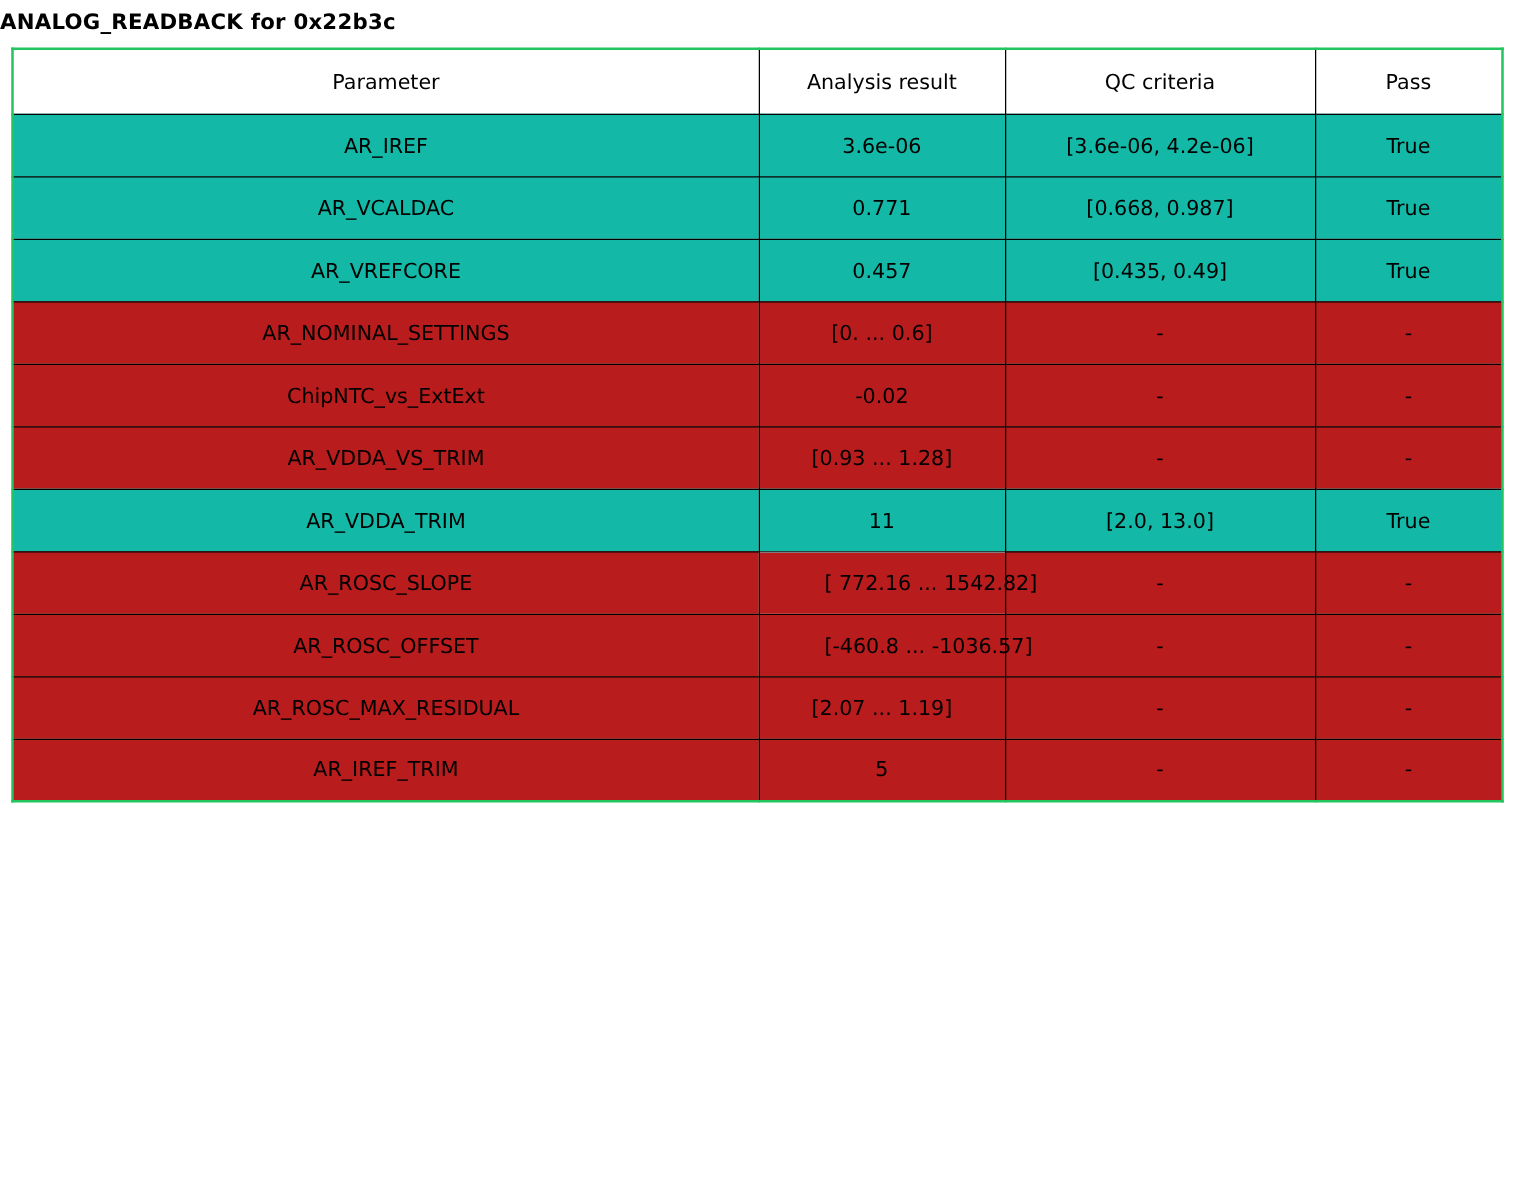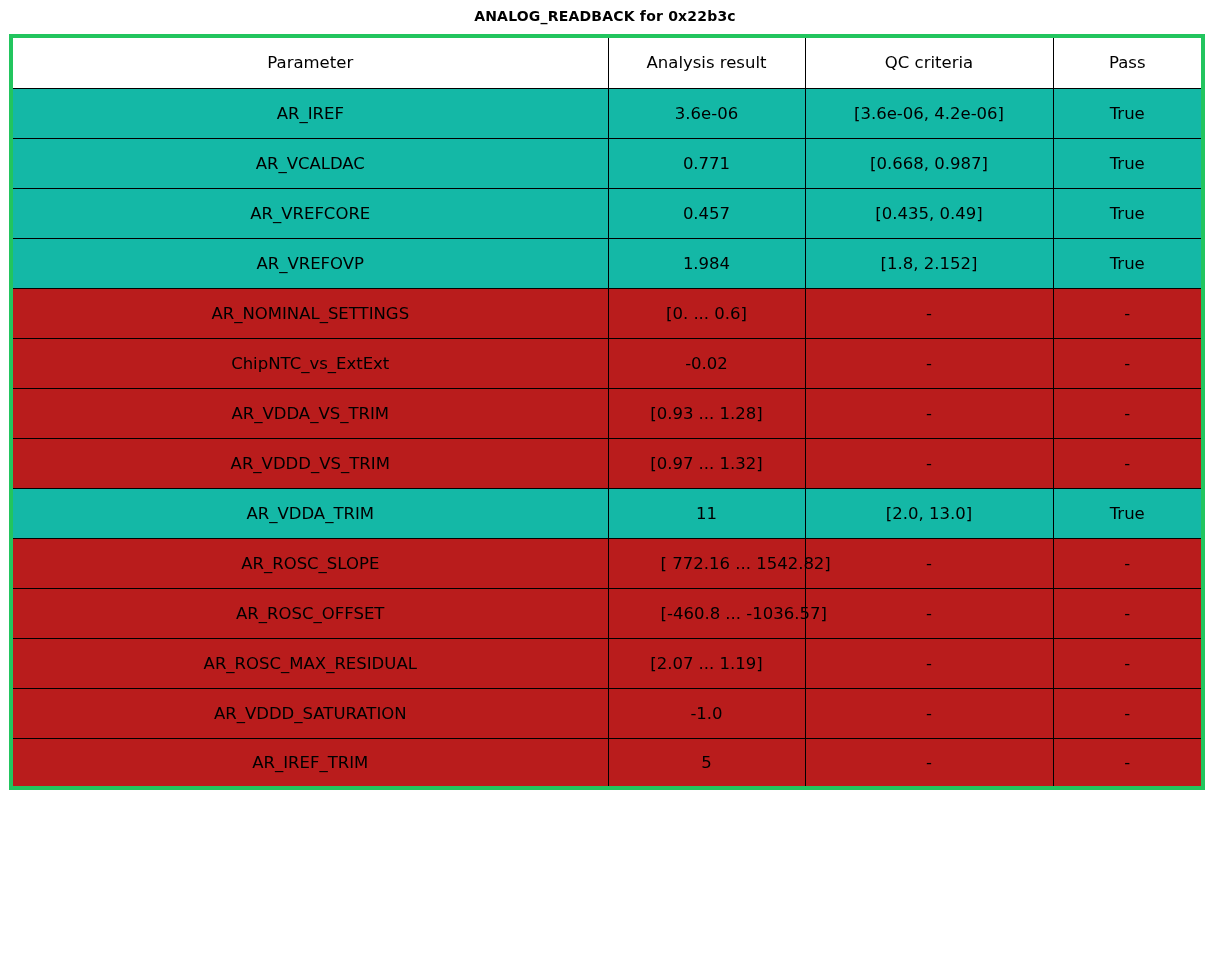--- a/index.html
+++ b/index.html
@@ -14,37 +14,37 @@
     color: #000000;
     overflow: hidden;
   }
   .page {
     position: relative;
     width: 1210px;
     height: 959px;
     box-sizing: border-box;
   }
   .title {
-    text-align: center;
-    font-size: 14px;
+    text-align: left;
+    font-size: 17px;
     font-weight: bold;
     letter-spacing: 0.2px;
     padding-top: 8px;
     padding-bottom: 10px;
     color: #000;
   }
   .table-wrap {
     padding: 0 9px;
     box-sizing: border-box;
   }
   table.qc {
     border-collapse: collapse;
     width: 1192px;
     table-layout: fixed;
-    border: 4px solid #22c55e;
+    border: 2px solid #22c55e;
   }
   table.qc col.c0 { width: 597px; }
   table.qc col.c1 { width: 197px; }
   table.qc col.c2 { width: 248px; }
   table.qc col.c3 { width: 150px; }
   table.qc th, table.qc td {
     border: 1px solid #000;
     text-align: center;
     vertical-align: middle;
     font-size: 16.5px;
@@ -111,47 +111,35 @@
             <td>0.771</td>
             <td>[0.668, 0.987]</td>
             <td>True</td>
           </tr>
           <tr class="pass-row">
             <td>AR_VREFCORE</td>
             <td>0.457</td>
             <td>[0.435, 0.49]</td>
             <td>True</td>
           </tr>
-          <tr class="pass-row">
-            <td>AR_VREFOVP</td>
-            <td>1.984</td>
-            <td>[1.8, 2.152]</td>
-            <td>True</td>
-          </tr>
           <tr class="plain-row">
             <td>AR_NOMINAL_SETTINGS</td>
             <td>[0.  ... 0.6]</td>
             <td>-</td>
             <td>-</td>
           </tr>
           <tr class="plain-row">
             <td>ChipNTC_vs_ExtExt</td>
             <td>-0.02</td>
             <td>-</td>
             <td>-</td>
           </tr>
           <tr class="plain-row">
             <td>AR_VDDA_VS_TRIM</td>
             <td>[0.93 ... 1.28]</td>
-            <td>-</td>
-            <td>-</td>
-          </tr>
-          <tr class="plain-row">
-            <td>AR_VDDD_VS_TRIM</td>
-            <td>[0.97 ... 1.32]</td>
             <td>-</td>
             <td>-</td>
           </tr>
           <tr class="pass-row">
             <td>AR_VDDA_TRIM</td>
             <td>11</td>
             <td>[2.0, 13.0]</td>
             <td>True</td>
           </tr>
           <tr class="plain-row">
@@ -166,26 +154,20 @@
             <td>-</td>
             <td>-</td>
           </tr>
           <tr class="plain-row">
             <td>AR_ROSC_MAX_RESIDUAL</td>
             <td>[2.07 ... 1.19]</td>
             <td>-</td>
             <td>-</td>
           </tr>
           <tr class="plain-row">
-            <td>AR_VDDD_SATURATION</td>
-            <td>-1.0</td>
-            <td>-</td>
-            <td>-</td>
-          </tr>
-          <tr class="plain-row">
             <td>AR_IREF_TRIM</td>
             <td>5</td>
             <td>-</td>
             <td>-</td>
           </tr>
         </tbody>
     </table>
   </div>
 
 </div>

